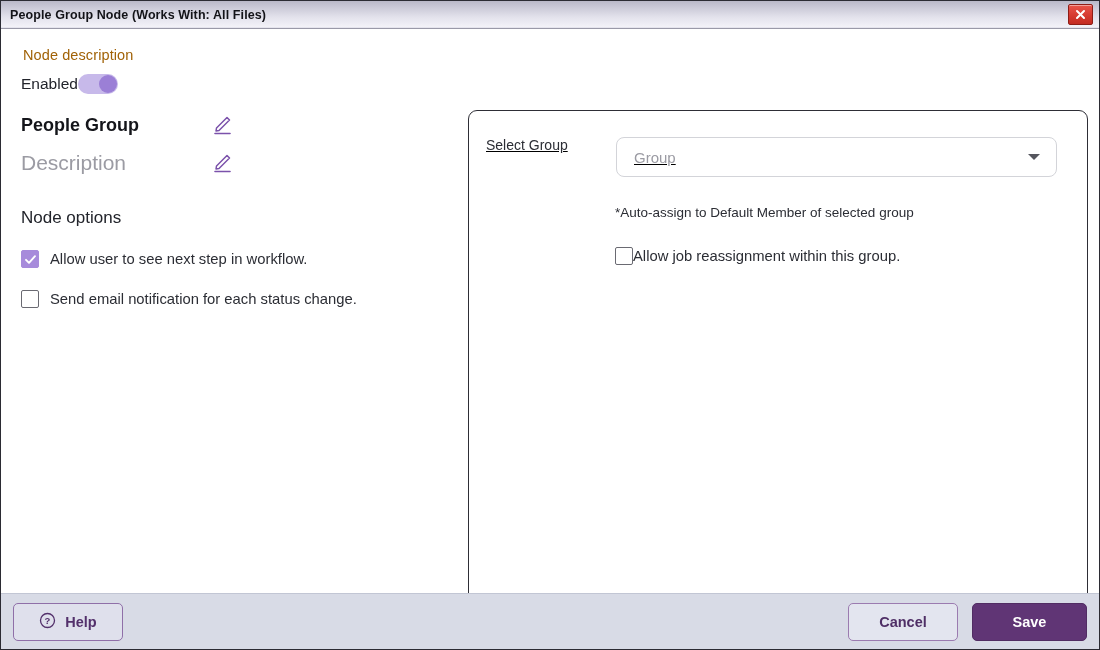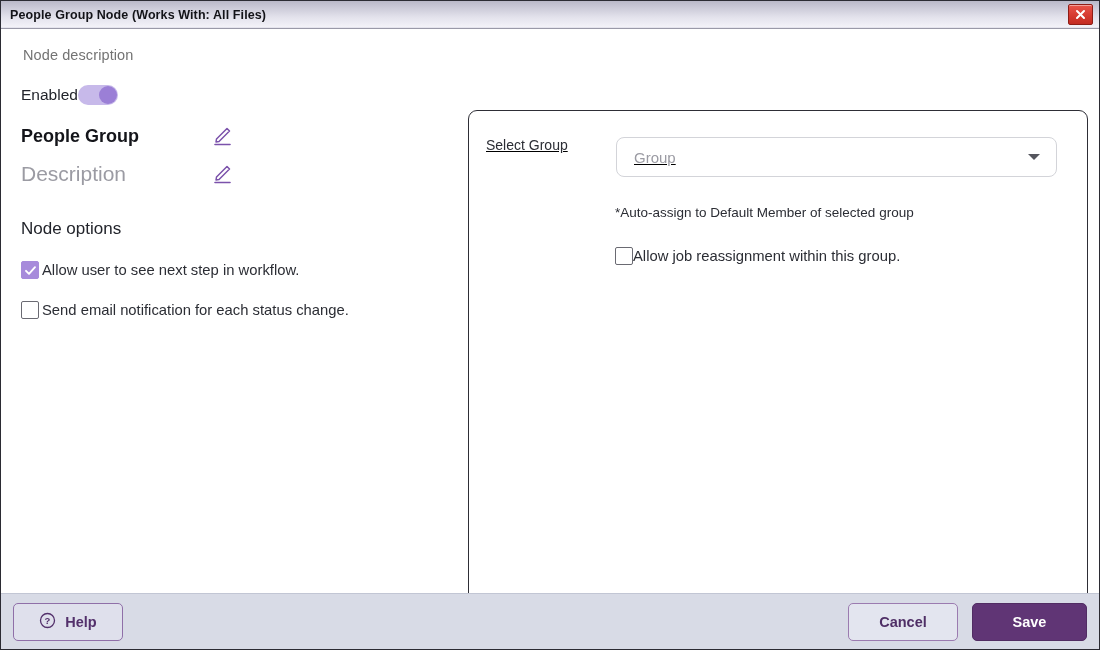--- a/index.html
+++ b/index.html
@@ -68,22 +68,22 @@
   .left-col {
     position: absolute;
     left: 0;
     top: 0;
     width: 460px;
     padding: 18px 0 0 20px;
     box-sizing: border-box;
   }
   .node-description-label {
     font-size: 14.5px;
-    color: #737373;
-    margin: 0 0 22px 2px;
+    color: #a16207;
+    margin: 0 0 11px 2px;
     letter-spacing: 0.1px;
   }
 
   .enabled-row {
     display: flex;
     align-items: center;
     margin-bottom: 16px;
   }
   .enabled-label {
     font-size: 15.5px;
@@ -139,21 +139,21 @@
 
   .node-options-title {
     font-size: 17px;
     color: #22242b;
     margin: 30px 0 22px 0;
   }
 
   .checkbox-row {
     display: flex;
     align-items: center;
-    gap: 3px;
+    gap: 11px;
     margin-bottom: 22px;
     cursor: pointer;
   }
   .cb {
     width: 18px;
     height: 18px;
     box-sizing: border-box;
     border-radius: 2px;
     flex: 0 0 auto;
     display: flex;

